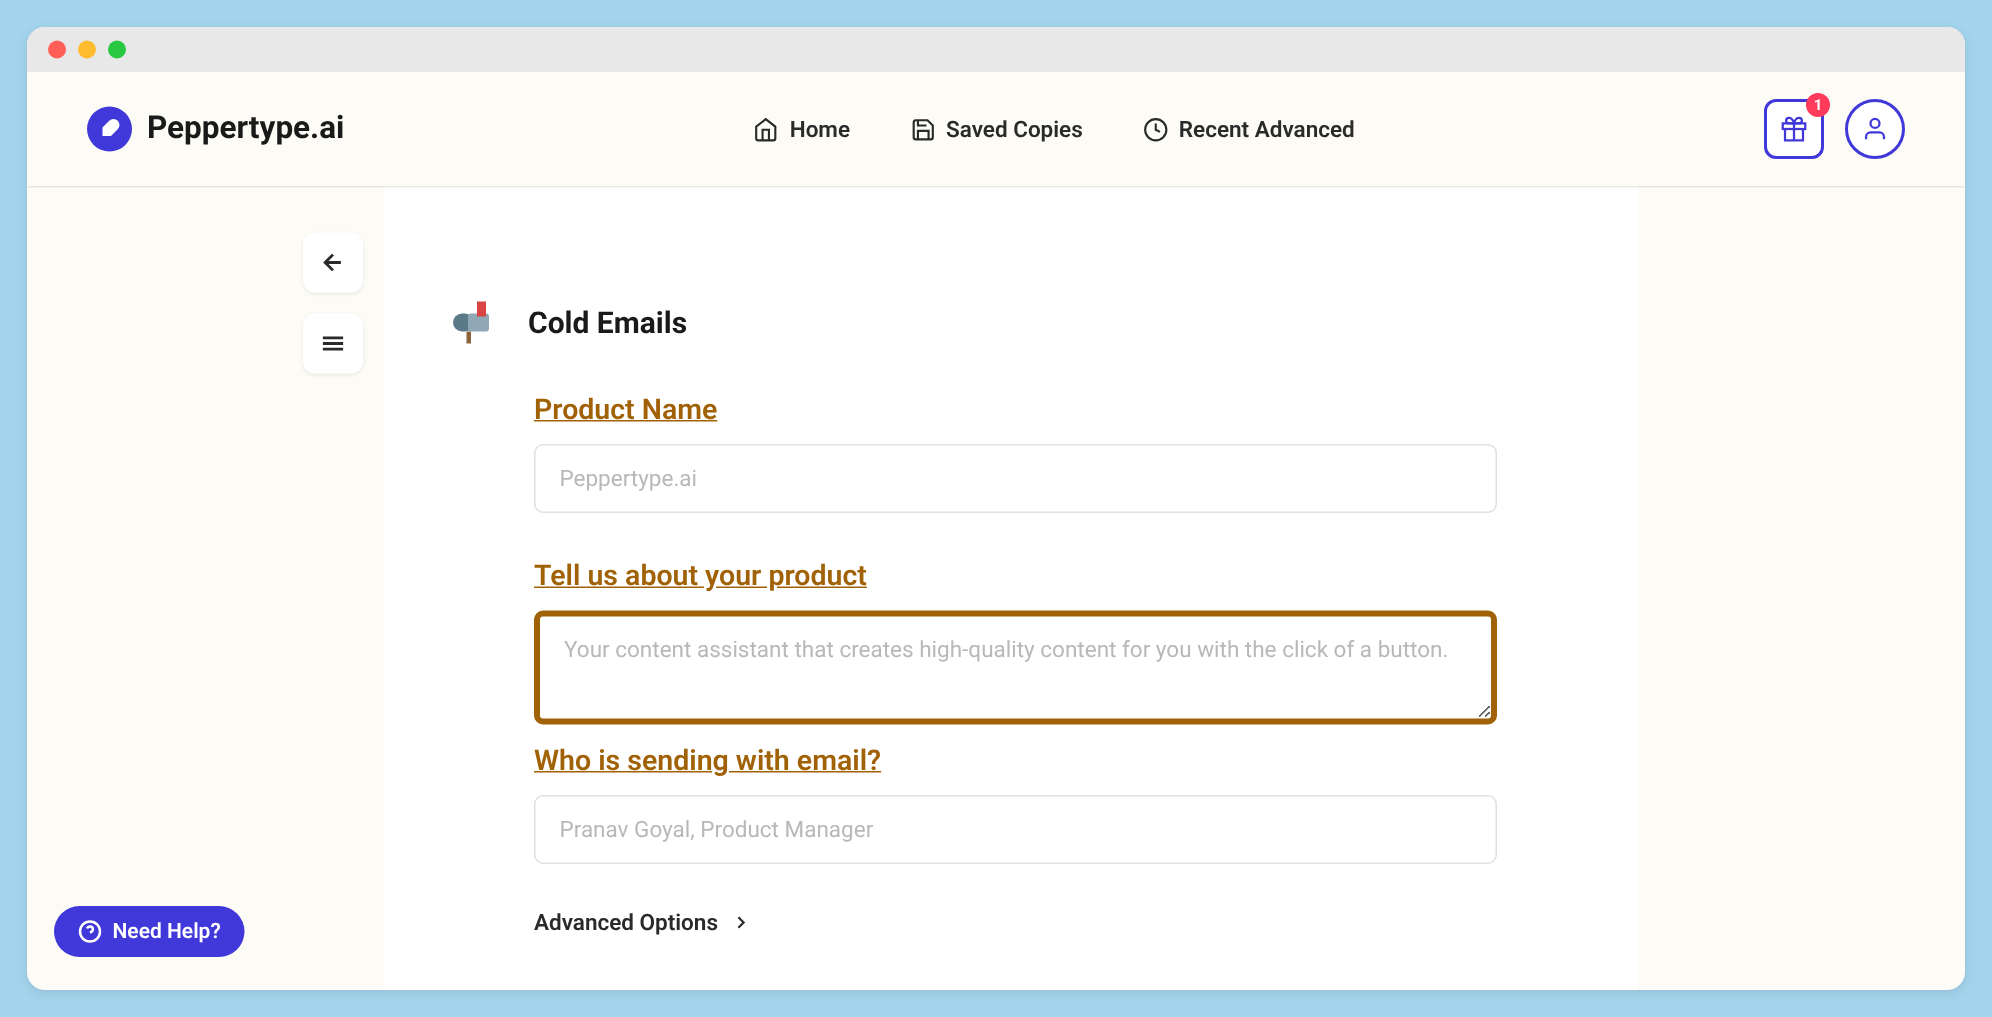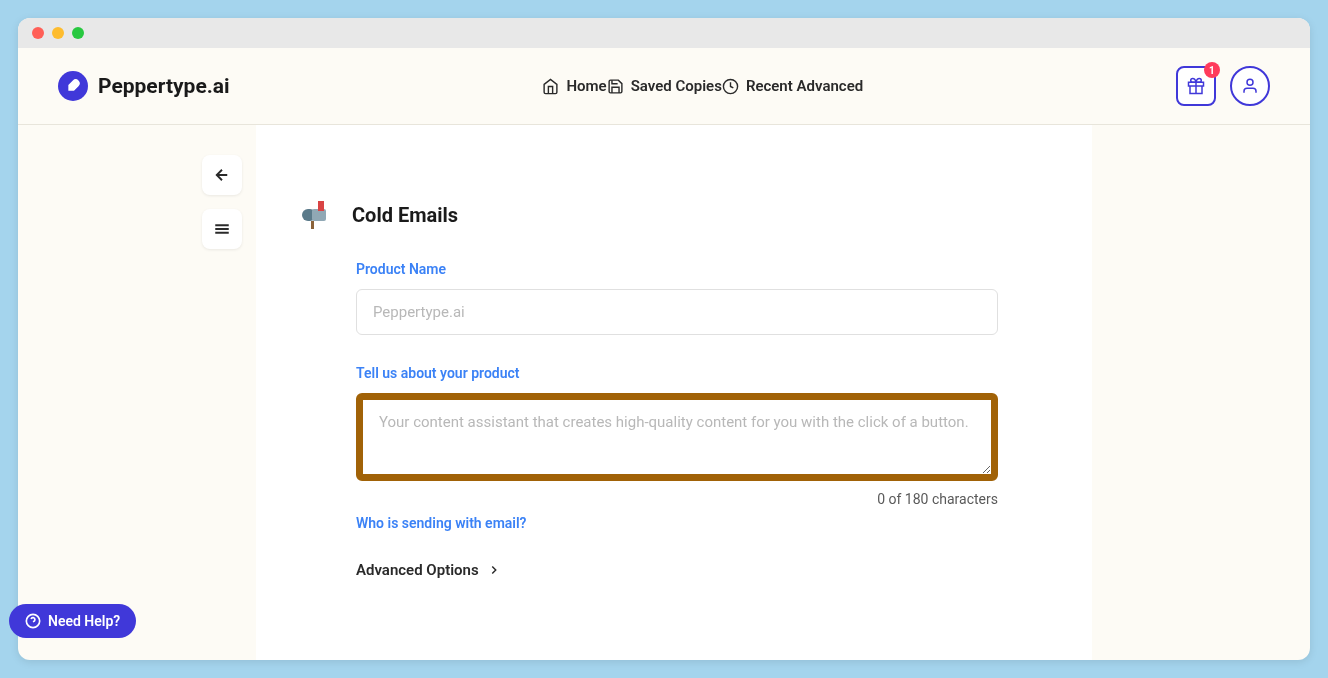--- a/index.html
+++ b/index.html
@@ -7,43 +7,43 @@
 .window { background: #fdfbf5; border-radius: 12px; overflow: hidden; height: 642px; box-shadow: 0 2px 8px rgba(0,0,0,0.1); }
 .titlebar { background: #e8e8e8; height: 30px; display: flex; align-items: center; padding: 0 14px; gap: 8px; }
 .dot { width: 12px; height: 12px; border-radius: 50%; }
 .dot.red { background: #ff5f57; }
 .dot.yellow { background: #febc2e; }
 .dot.green { background: #28c840; }
 .header { display: flex; align-items: center; justify-content: space-between; padding: 18px 40px; border-bottom: 1px solid #e8e5db; background: #fdfbf5; }
 .logo-section { display: flex; align-items: center; gap: 10px; }
 .logo-icon { width: 30px; height: 30px; background: #4038d9; border-radius: 50%; display: flex; align-items: center; justify-content: center; }
 .logo-text { font-size: 21px; font-weight: 700; color: #1a1a1a; }
-.nav { display: flex; }
+.nav { display: flex; gap: 40px; }
 .nav-item { display: flex; align-items: center; gap: 7px; font-size: 15px; font-weight: 600; color: #2a2a2a; cursor: pointer; }
 .header-right { display: flex; align-items: center; gap: 14px; }
 .gift-btn { position: relative; width: 40px; height: 40px; border: 2px solid #4038d9; border-radius: 8px; background: white; display: flex; align-items: center; justify-content: center; cursor: pointer; }
 .badge { position: absolute; top: -6px; right: -6px; background: #ff3b5c; color: white; font-size: 10px; font-weight: 700; width: 16px; height: 16px; border-radius: 50%; display: flex; align-items: center; justify-content: center; }
 .user-btn { width: 40px; height: 40px; border: 2px solid #4038d9; border-radius: 50%; background: white; display: flex; align-items: center; justify-content: center; cursor: pointer; }
 .content-area { display: flex; height: calc(100% - 101px); }
 .sidebar { width: 238px; padding: 30px 14px 30px 0; display: flex; flex-direction: column; align-items: flex-end; gap: 14px; }
 .side-btn { width: 40px; height: 40px; background: white; border-radius: 8px; display: flex; align-items: center; justify-content: center; cursor: pointer; box-shadow: 0 1px 3px rgba(0,0,0,0.08); }
 .main-panel { background: white; flex: 0 0 836px; padding: 28px 40px; overflow: hidden; }
 .page-header { display: flex; align-items: center; gap: 20px; margin-bottom: 28px; margin-top: 44px; }
 .mailbox-icon { width: 36px; height: 36px; display: flex; align-items: center; justify-content: center; }
 .page-title { font-size: 20px; font-weight: 700; color: #1a1a1a; }
 .form-section { padding-left: 60px; }
-.label { font-size: 14px; font-weight: 600; color: #3b82f6; margin-bottom: 12px; display: block; }
+.label { font-size: 19px; font-weight: 600; color: #a16207; margin-bottom: 12px; display: block; text-decoration: underline; }
 .input { width: 642px; padding: 13px 16px; border: 1px solid #e0e0e0; border-radius: 6px; font-size: 15px; color: #333; background: white; }
 .input::placeholder { color: #b8b8b8; }
-.textarea { width: 642px; height: 88px; padding: 13px 16px; border: 7px solid #a16207; border-radius: 6px; font-size: 15px; color: #4c1d95; resize: vertical; font-family: inherit; background: white; }
+.textarea { width: 642px; height: 76px; padding: 13px 16px; border: 4px solid #a16207; border-radius: 6px; font-size: 15px; color: #4c1d95; resize: vertical; font-family: inherit; background: white; }
 .textarea::placeholder { color: #b8b8b8; }
 .char-count { text-align: right; font-size: 14px; color: #5a5a5a; width: 642px; margin-top: 6px; }
 .section { margin-bottom: 30px; }
 .advanced { display: flex; align-items: center; gap: 8px; font-size: 15px; font-weight: 600; color: #2a2a2a; cursor: pointer; margin-bottom: 38px; }
-.help-btn { position: fixed; bottom: 40px; left: 9px; background: #4038d9; color: white; padding: 9px 16px; border-radius: 20px; display: flex; align-items: center; gap: 7px; font-size: 14px; font-weight: 600; cursor: pointer; }
+.help-btn { position: fixed; bottom: 40px; left: 36px; background: #4038d9; color: white; padding: 9px 16px; border-radius: 20px; display: flex; align-items: center; gap: 7px; font-size: 14px; font-weight: 600; cursor: pointer; }
 </style>
 </head>
 <body>
 
 <div class="window">
   <div class="titlebar">
     <div class="dot red"></div>
     <div class="dot yellow"></div>
     <div class="dot green"></div>
   </div>
@@ -133,25 +133,25 @@
 
       <div class="form-section">
         <div class="section">
           <label class="label">Product Name</label>
           <input class="input" type="text" placeholder="Peppertype.ai" style="">
         </div>
 
         <div class="section" style="margin-bottom:8px">
           <label class="label">Tell us about your product</label>
           <textarea class="textarea" placeholder="Your content assistant that creates high-quality content for you with the click of a button." style=""></textarea>
-          <div class="char-count">0 of 180 characters</div>
         </div>
 
         <div class="section">
           <label class="label">Who is sending with email?</label>
+          <input class="input" type="text" placeholder="Pranav Goyal, Product Manager" style="">
         </div>
 
         <div class="advanced">
           <span>Advanced Options</span>
           <svg width="14" height="14" viewBox="0 0 24 24" fill="none" stroke="#2a2a2a" stroke-width="2.5">
               <polyline points="9 18 15 12 9 6"></polyline>
             </svg>
         </div>
 
       </div>

